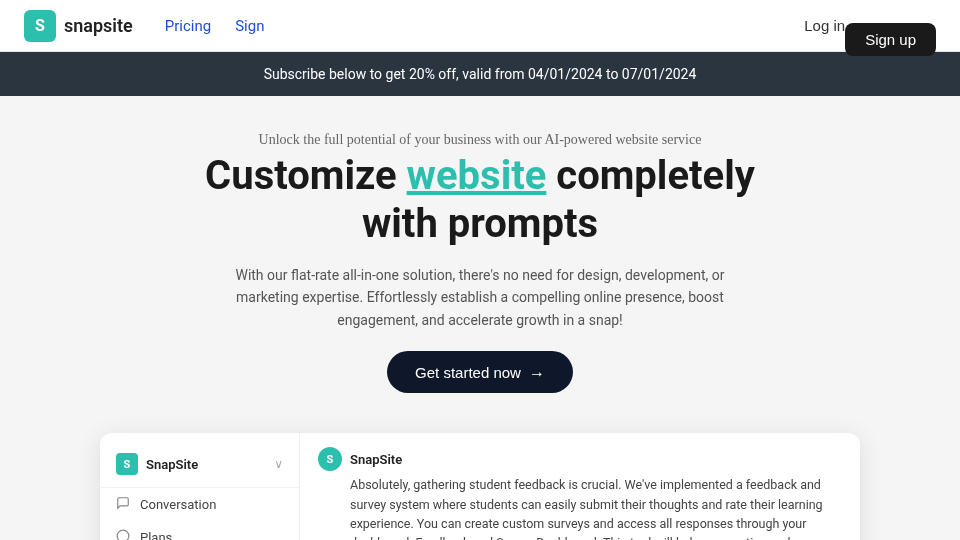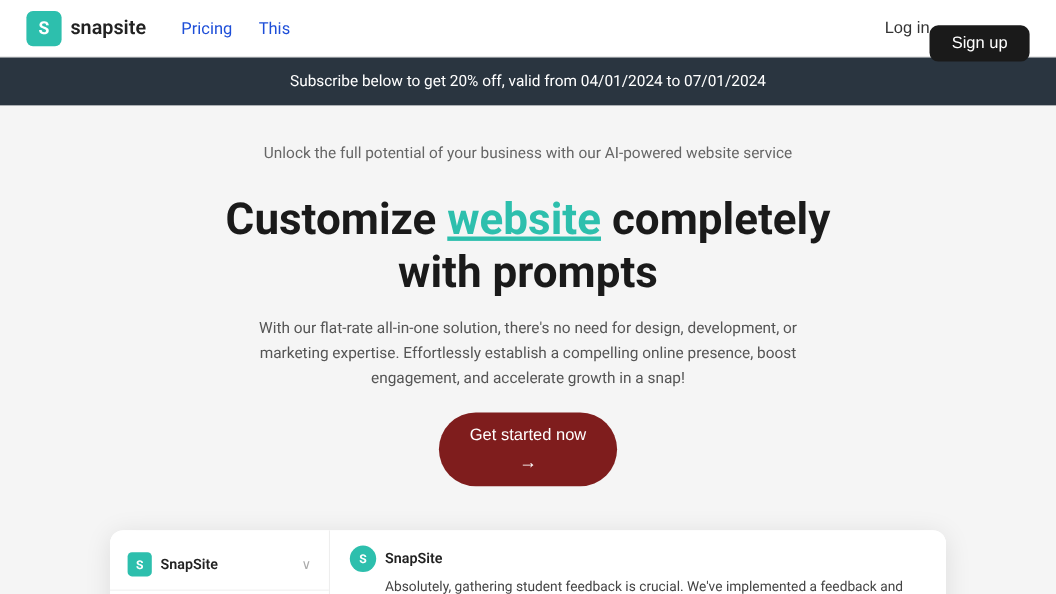--- a/index.html
+++ b/index.html
@@ -89,21 +89,22 @@
 
     
     .hero {
       text-align: center;
       padding: 36px 20px 20px;
       background: #f5f5f5;
     }
     .hero-subtitle {
       font-size: 14px;
       color: #666;
-      margin-bottom: 28px;
+      margin-bottom: 4px;
+      font-family: Liberation Serif, serif;
     }
     .hero-title {
       font-size: 40px;
       font-weight: 700;
       color: #1a1a1a;
       line-height: 1.2;
       margin-bottom: 16px;
     }
     .hero-title .highlight {
       color: #2dbfad;
@@ -116,29 +117,28 @@
       max-width: 520px;
       margin: 0 auto 20px;
       line-height: 1.6;
     }
     .hero-desc .underline {
     }
     .btn-cta {
       display: inline-flex;
       align-items: center;
       gap: 8px;
-      background: #7f1d1d;
+      background: #0f172a;
       color: #fff;
       border: none;
       border-radius: 50px;
       padding: 12px 28px;
       font-size: 15px;
       font-weight: 500;
       cursor: pointer;
-      flex-direction: column;
     }
     .btn-cta-arrow {
       font-size: 16px;
     }
 
     
     .dashboard-preview {
       position: relative;
       margin: 20px auto 0;
       width: 760px;
@@ -253,21 +253,21 @@
 <nav class="navbar">
   <div class="navbar-left">
     <div class="logo">
       <div class="logo-icon">
         <span>S</span>
       </div>
       <span class="logo-text">snapsite</span>
     </div>
     <div class="nav-links">
       <a class="nav-link">Pricing</a>
-      <a class="nav-link">This</a>
+      <a class="nav-link">Sign</a>
     </div>
   </div>
   <div class="navbar-right">
     <button class="btn-login">Log in</button>
     <button class="btn-signup">Sign up</button>
   </div>
 </nav>
 
 <div class="banner">
   <span>Subscribe below to get 20% off, valid from 04/01/2024 to 07/01/2024</span>

